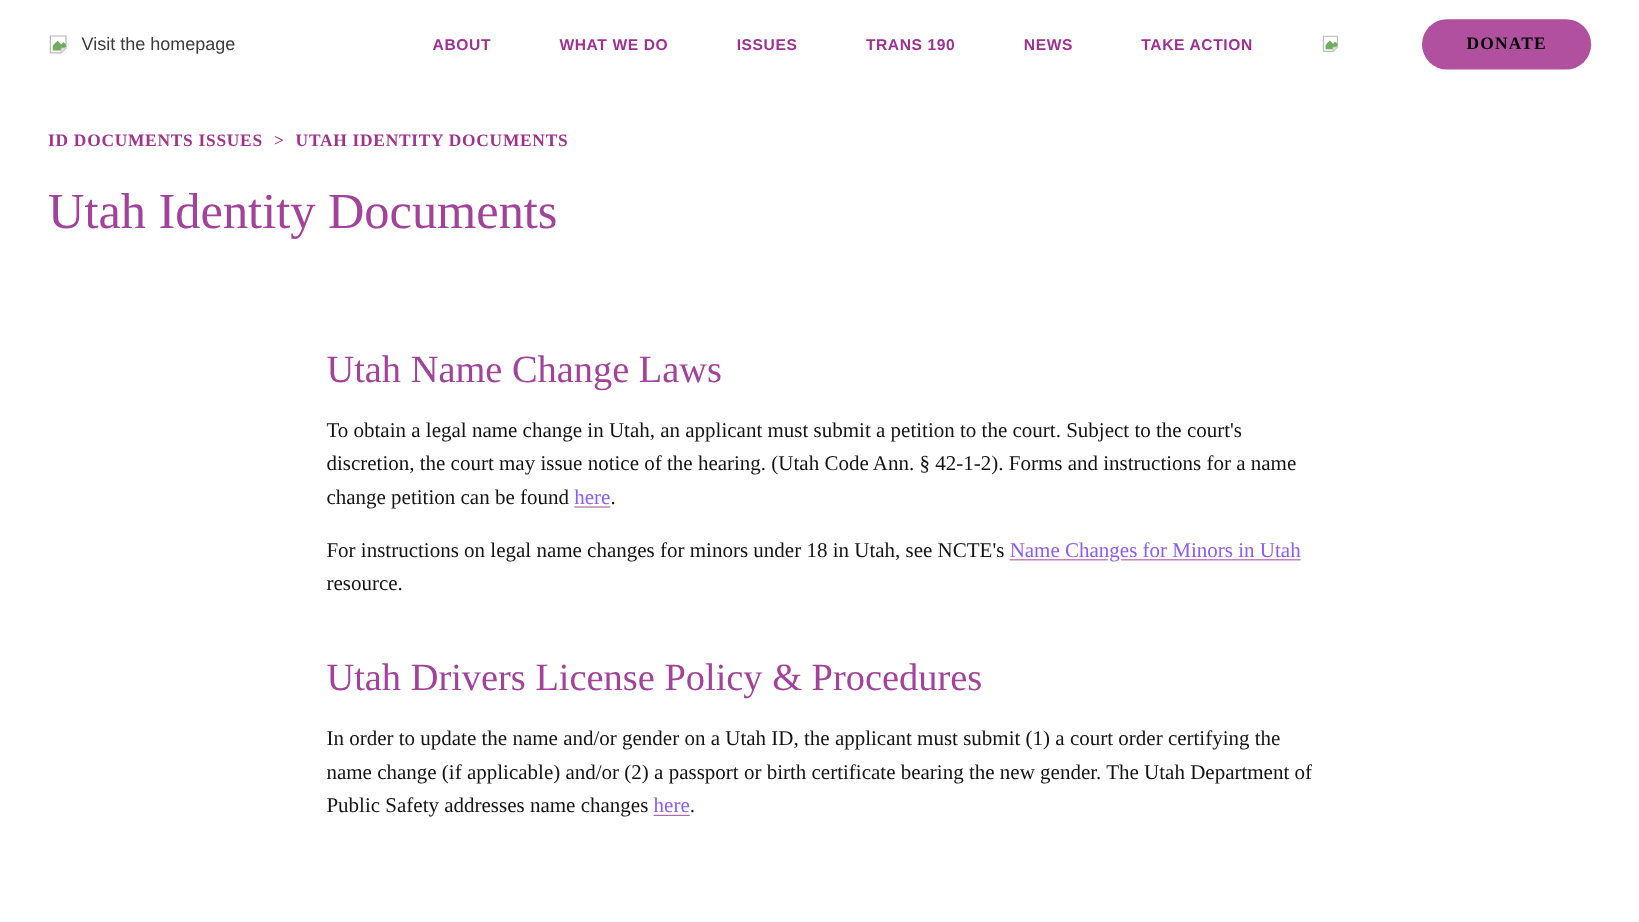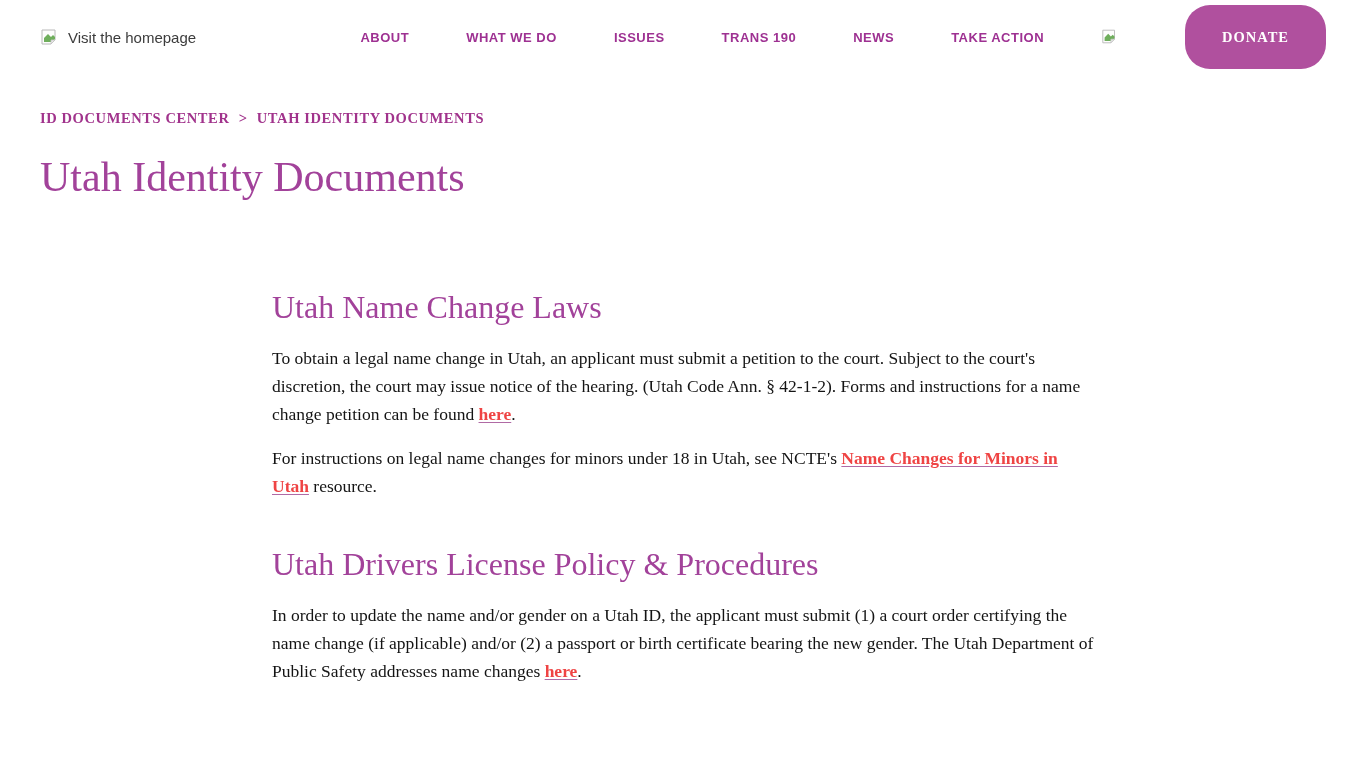--- a/index.html
+++ b/index.html
@@ -36,27 +36,27 @@
     font-weight: bold; font-size: 13px;
     letter-spacing: 0.5px;
     color: #9e3192;
     margin-left: 23px;
     white-space: nowrap;
   }
   .nav-search { margin-left: 23px; }
   .donate-btn {
     margin-left: 30px;
     display: inline-flex; align-items: center; justify-content: center;
-    height: 64px; padding: 0 37px;
+    height: 42px; padding: 0 37px;
     background: #b0509e;
     border-radius: 25px; border: none;
     font-family: "Liberation Serif", serif;
     font-weight: bold; font-size: 14.5px;
     letter-spacing: 1px;
-    color: #ffffff;
+    color: #000000;
   }
 
   
   .breadcrumb {
     margin: 36px 0 0 40px;
     font-family: "Liberation Serif", serif;
     font-weight: bold; font-size: 14.5px;
     letter-spacing: 0.6px;
     color: #a1338c;
   }
@@ -84,21 +84,21 @@
   }
   .section { margin-bottom: 46px; }
   .section:last-child { margin-bottom: 0; }
   .content p {
     font-size: 17.5px; line-height: 28px;
     color: #141414;
     margin: 0 0 16px 0;
   }
   .content p:last-child { margin-bottom: 0; }
   .inline-link {
-    color: #ef4444; font-weight: bold;
+    color: #8b5cf6; font-weight: normal;
     text-decoration: underline;
     text-decoration-color: #b06aa5;
     text-underline-offset: 2px;
   }
 </style>
 </head>
 <body>
 
 <header class="site-header">
   <a class="logo-link" href="#">
@@ -126,21 +126,21 @@
         <path d="M4 9 l4 -4 3 3 2 -2 2 2 v2 l-3 3 h-8 z" fill="#6fae5c"></path>
         <path d="M15 11 l-4 4 v-4 z" fill="#e9e9e9" stroke="#c4c4c4" stroke-width="0.8"></path>
       </svg>
     </span>
 
     <a class="donate-btn" href="#">DONATE</a>
   </nav>
 </header>
 
 <div class="breadcrumb">
-  <a href="#">ID DOCUMENTS CENTER</a>
+  <a href="#">ID DOCUMENTS ISSUES</a>
   <span class="sep">&gt;</span>
   <span>UTAH IDENTITY DOCUMENTS</span>
 </div>
 
 <h1 class="page-title">Utah Identity Documents</h1>
 
 <main class="content">
 
   <section class="section">
     <h2 class="section-heading">Utah Name Change Laws</h2>

